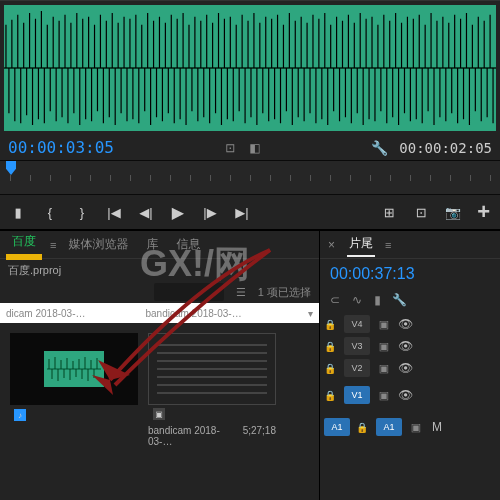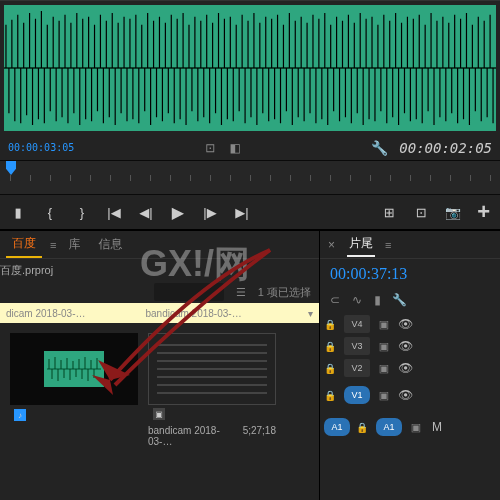--- a/index.html
+++ b/index.html
@@ -1,60 +1,60 @@
 <!DOCTYPE html>
 <html><head>
 <meta charset="utf-8">
 <style>
   * { box-sizing: border-box; margin: 0; padding: 0; }
   body { background: #1a1a1a; color: #ccc; font-family: Arial, sans-serif; font-size: 11px; width: 500px; height: 500px; overflow: hidden; position: relative; }
   .waveform-panel { height: 135px; background: #232323; position: relative; border-top: 1px solid #333; }
   .waveform { position: absolute; top: 0; left: 0; right: 0; bottom: 0; }
   .waveform-bg { position: absolute; top: 4px; bottom:4px; left:4px; right:4px; background: #2ea67f; }
   .timecode-row { height: 26px; background: #232323; display: flex; align-items: center; padding: 0 8px; border-bottom: 1px solid #0a0a0a; }
-  .tc-left { color: #2796ff; font-size: 10px; font-family: monospace; }
+  .tc-left { color: #2796ff; font-size: 16px; font-family: monospace; }
   .tc-mid { flex:1; display:flex; justify-content:center; gap:14px; color:#888; font-size:12px; }
   .tc-tool { color:#888; margin-right:10px; font-size:14px; }
-  .tc-right { color:#ccc; font-size:14px; font-family: monospace; font-style: italic; }
+  .tc-right { color:#ccc; font-size:14px; font-family: monospace; }
   .ruler { height: 34px; background: #262626; position: relative; border-bottom:1px solid #0a0a0a; }
   .playhead { position:absolute; top:0; left:6px; width:10px; height:14px; background:#2796ff; clip-path: polygon(0 0,100% 0,100% 55%,50% 100%,0 55%); }
   .ticks { position:absolute; top:14px; left:0; right:0; height:18px; }
   .tick { position:absolute; width:1px; height:6px; background:#555; top:0; }
   .transport { height: 36px; background: #232323; display:flex; align-items:center; padding: 0 10px; gap: 16px; border-bottom:2px solid #000; }
   .transport .sp { flex:1; }
   .tbtn { width:16px; height:16px; color:#ccc; display:flex; align-items:center; justify-content:center; font-size:13px; cursor:pointer; }
   .play { font-size:16px; }
   .plus-big { color:#ccc; font-size:22px; font-weight:bold; margin-left:auto; }
   .lower { display:flex; height: 269px; }
   .left-panel { width: 320px; background:#232323; border-right:1px solid #000; display:flex; flex-direction:column; position:relative; }
   .tabs { display:flex; height:28px; align-items:center; padding:0 6px; gap:6px; border-bottom:1px solid #333; }
   .tab { color:#888; font-size:12px; padding:4px 6px; }
-  .tab.active { color:#f97316; border-bottom:2px solid #eab308; }
+  .tab.active { color:#22c55e; border-bottom:6px solid #eab308; }
   .tab-menu { color:#888; margin-left:2px; }
-  .proj-row { display:flex; align-items:center; padding:4px 0; height:22px; font-size:11px; color:#aaa; }
+  .proj-row { display:flex; align-items:center; padding:4px 8px; height:22px; font-size:11px; color:#aaa; }
   .search-row { display:flex; align-items:center; padding:4px 8px; height:22px; font-size:11px; color:#888; justify-content:flex-end; gap:12px; }
   .search-input { background:#1a1a1a; border:none; height:18px; width:70px; color:#ccc; padding:0 4px; border-radius:2px; }
-  .items-header { background:#fef9c3; height:20px; display:flex; color:#888; font-size:10px; align-items:center; padding:0 6px; gap:60px; }
+  .items-header { background:#ffffff; height:20px; display:flex; color:#888; font-size:10px; align-items:center; padding:0 6px; gap:60px; }
   .thumbs { display:flex; gap:10px; padding:10px; }
   .thumb { width:128px; display:flex; flex-direction:column; gap:2px; }
   .thumb-img { width:128px; height:72px; background:#0a0a0a; display:flex; align-items:center; justify-content:center; position:relative; }
   .wave-mini { width:60px; height:36px; background:#2ea67f; display:flex; align-items:center; justify-content:center;}
   .badge { position:absolute; bottom:-16px; left:4px; width:12px; height:12px; background:#2796ff; font-size:8px; display:flex; align-items:center; justify-content:center;}
   .thumb-meta { display:flex; justify-content:space-between; color:#aaa; font-size:10px; margin-top:18px; }
   .right-panel { flex:1; background:#232323; display:flex; flex-direction:column; }
   .rtabs { display:flex; height:28px; align-items:center; padding:0 8px; gap:8px; border-bottom:1px solid #333; }
   .rtab { color:#eee; font-size:12px; border-bottom:2px solid #eee; padding:3px 2px;}
-  .seq-tc { color:#2796ff; font-family:Liberation Serif, serif; font-size:16px; padding:6px 10px; }
+  .seq-tc { color:#2796ff; font-family:Liberation Sans, sans-serif; font-size:16px; padding:6px 10px; }
   .track-tools { display:flex; gap:12px; padding:4px 10px; color:#888; font-size:12px; align-items:center;}
   .tracks { padding:2px 2px; display:flex; flex-direction:column; gap:0; }
   .track-row { display:flex; align-items:center; height:22px; gap:6px; padding:0 2px;}
   .track-row.tall { height:32px; }
   .lock { width:14px; color:#888; font-size:10px; text-align:center;}
   .tgl { width:26px; height:18px; background:#333; color:#bbb; font-size:9px; display:flex; align-items:center; justify-content:center; border-radius:2px;}
-  .tgl.on { background:#2a72b5; color:#fff;border-radius:7px; }
+  .tgl.on { background:#2a72b5; color:#fff; }
   .film { width:16px; color:#888; font-size:11px; text-align:center;}
   .eye { width:14px; color:#bbb; font-size:12px; text-align:center;}
   .watermark { position:absolute; top:200px; left:140px; color:rgba(255,255,255,0.35); font-size:36px; font-weight:bold; pointer-events:none; z-index:50;margin-top:40px; }
   .watermark small { font-size:14px; display:block; letter-spacing:1px; color:rgba(255,255,255,0.3);}
   .arrow-svg { position:absolute; top:240px; left:20px; z-index:60; pointer-events:none; }
   .close-x { color:#888; font-size:12px; margin-right:4px; }
   .film-preview { width:128px; height:72px; background:#222; border:1px solid #444; position:relative;}
   .film-preview .bar { position:absolute; left:8px; right:8px; height:2px; background:#444;}
 </style>
 </head>
@@ -136,20 +136,21 @@
   <span class="tbtn">⊡</span>
   <span class="tbtn">📷</span>
   <span class="plus-big">+</span>
 </div>
 
 <div class="lower">
   <div class="left-panel">
     <div class="tabs">
       <span class="tab active">百度</span>
       <span class="tab-menu">≡</span>
+      <span class="tab">媒体浏览器</span>
       <span class="tab">库</span>
       <span class="tab">信息</span>
     </div>
     <div class="proj-row">
       <span>百度.prproj</span>
     </div>
     <div class="search-row">
       <input class="search-input" placeholder="" style="">
       <span>☰</span>
       <span>1 项已选择</span>

